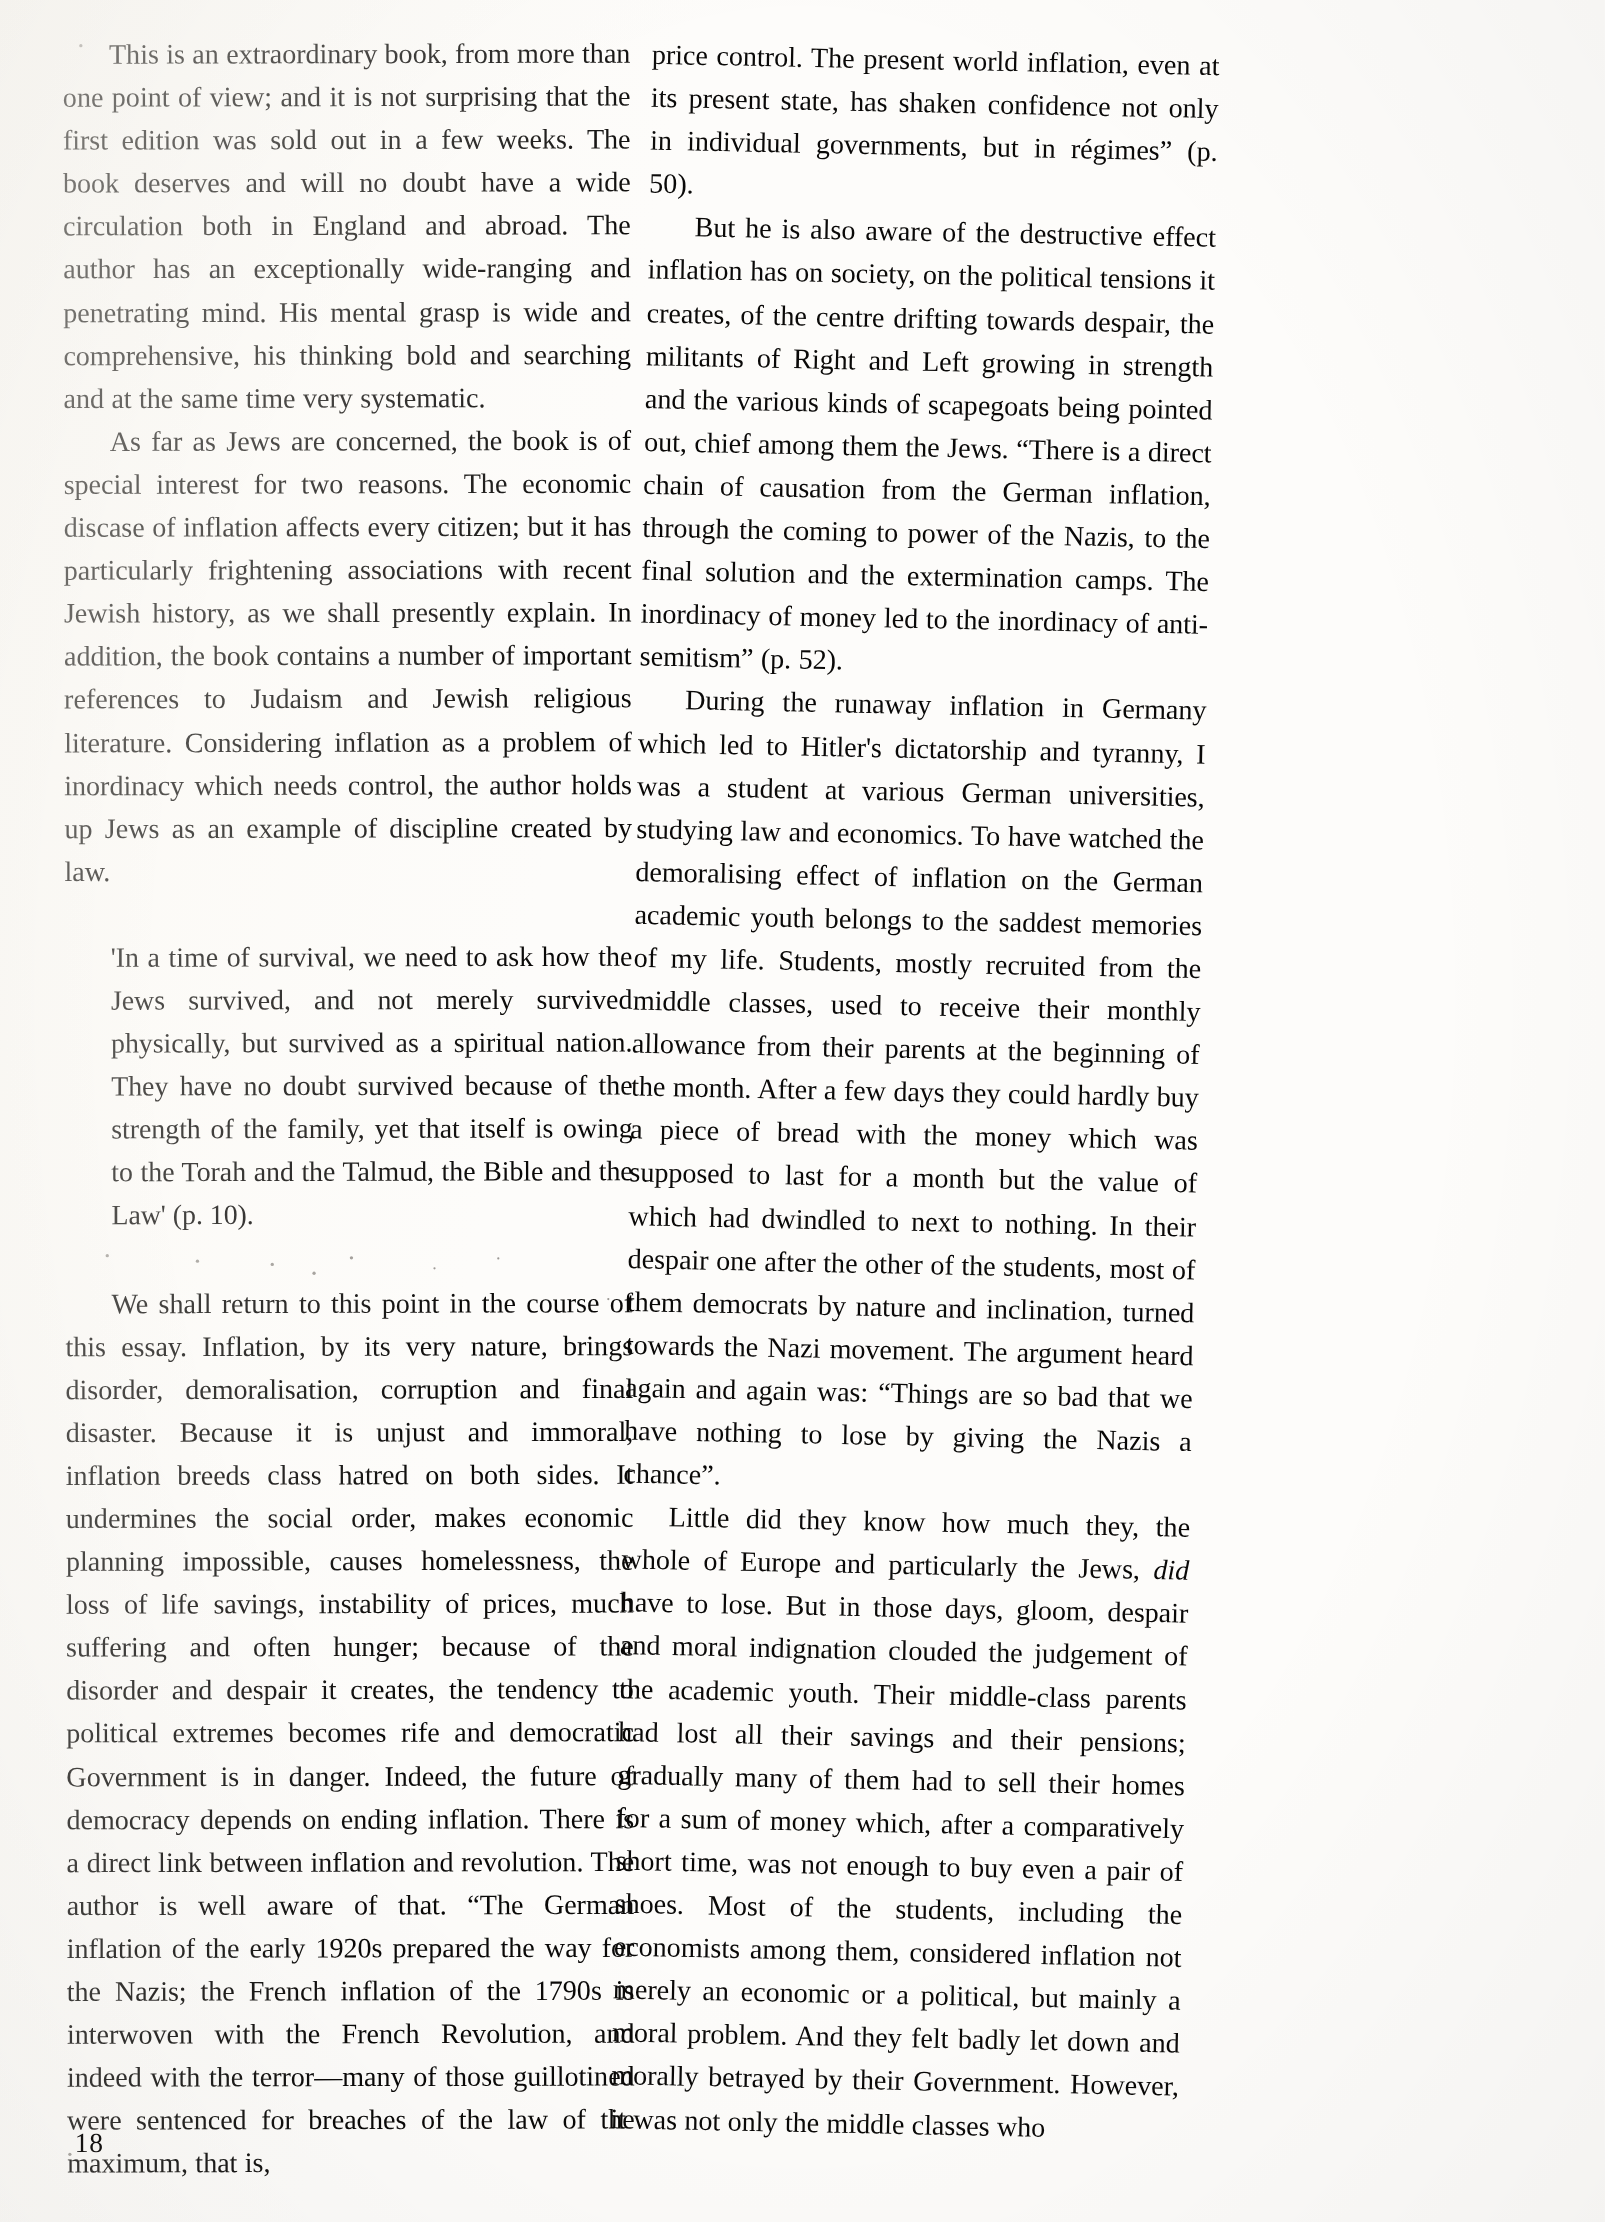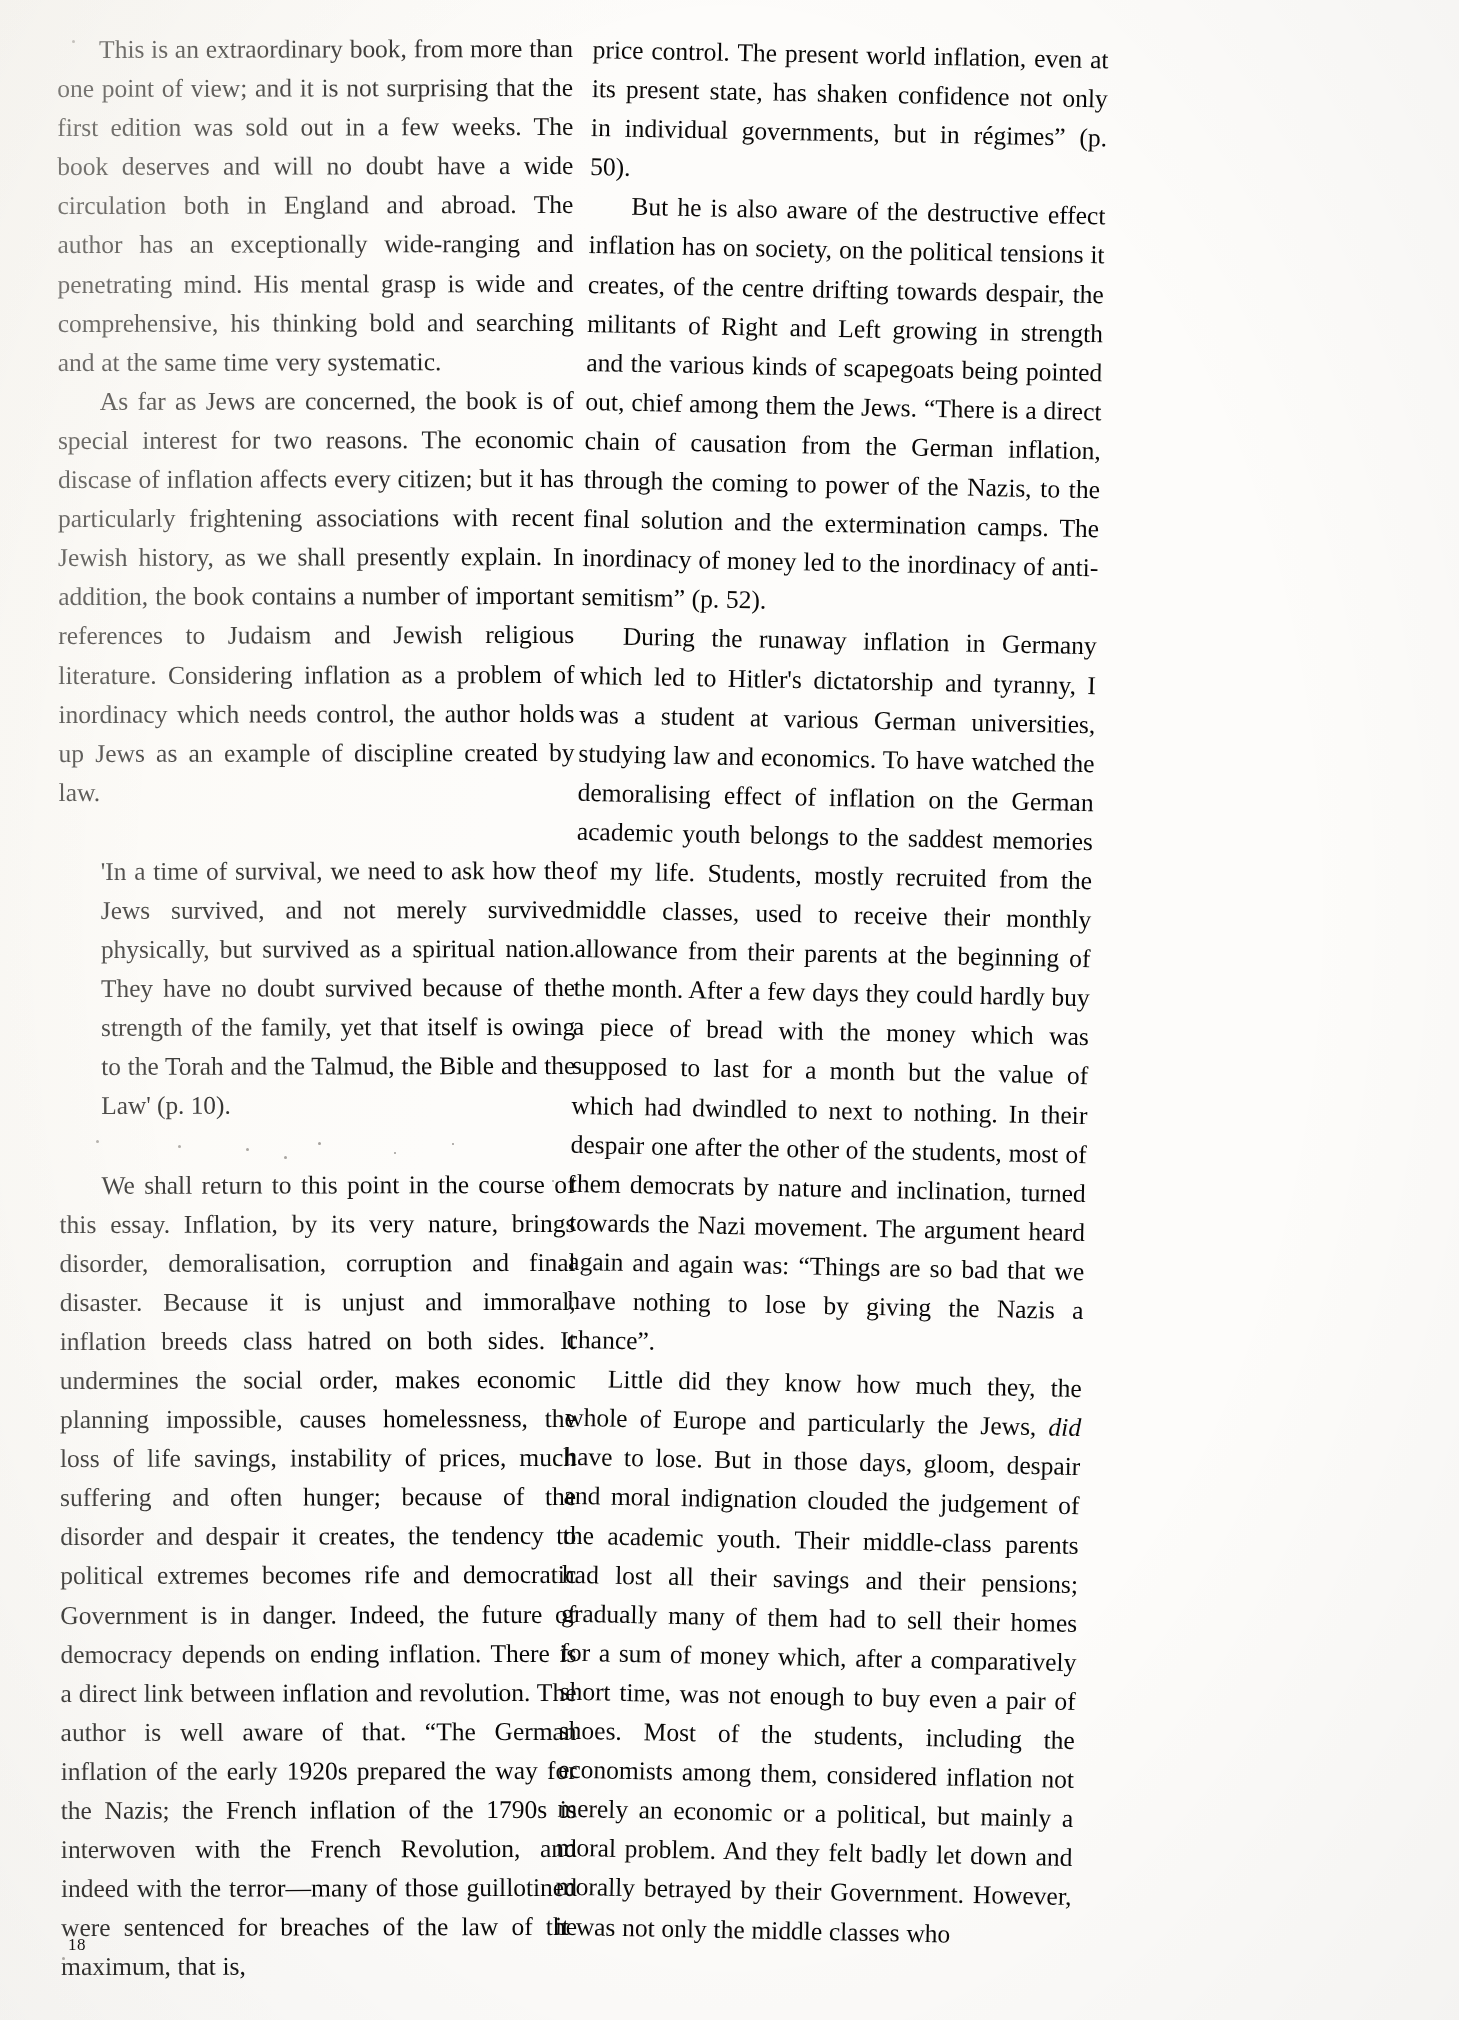--- a/index.html
+++ b/index.html
@@ -88,21 +88,21 @@
   .gap-after-quote  { height: 40px; }
 
   em.ital {
     font-style: italic;
   }
 
   .folio {
     position: absolute;
     left: 68px;
     top: 1935px;
-    font-size: 17px;
+    font-size: 25px;
     letter-spacing: 0.6px;
     font-family: "Liberation Serif", "DejaVu Serif", serif;
     color: #131110;
     z-index: 6;
   }
 
   
   .speck {
     position: absolute;
     background: #3a342e;

